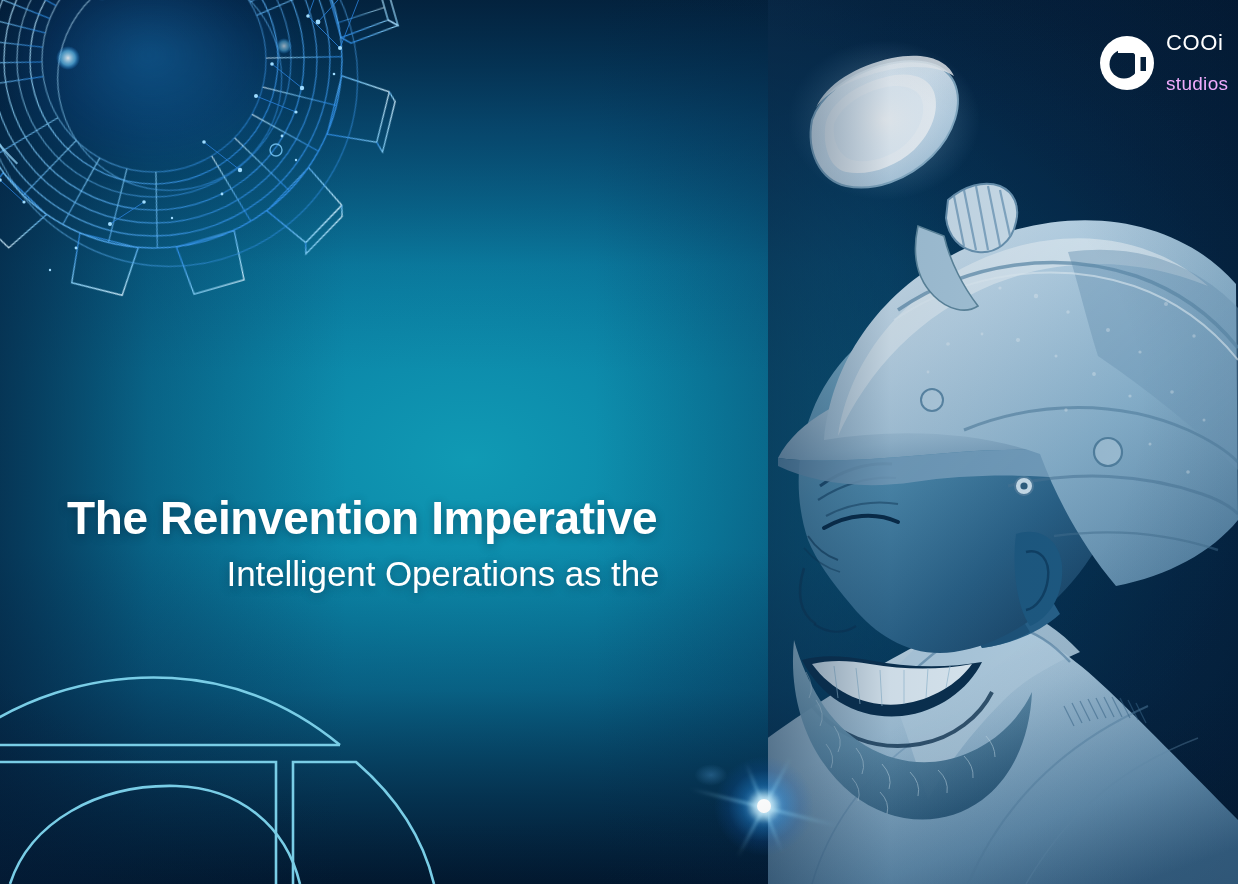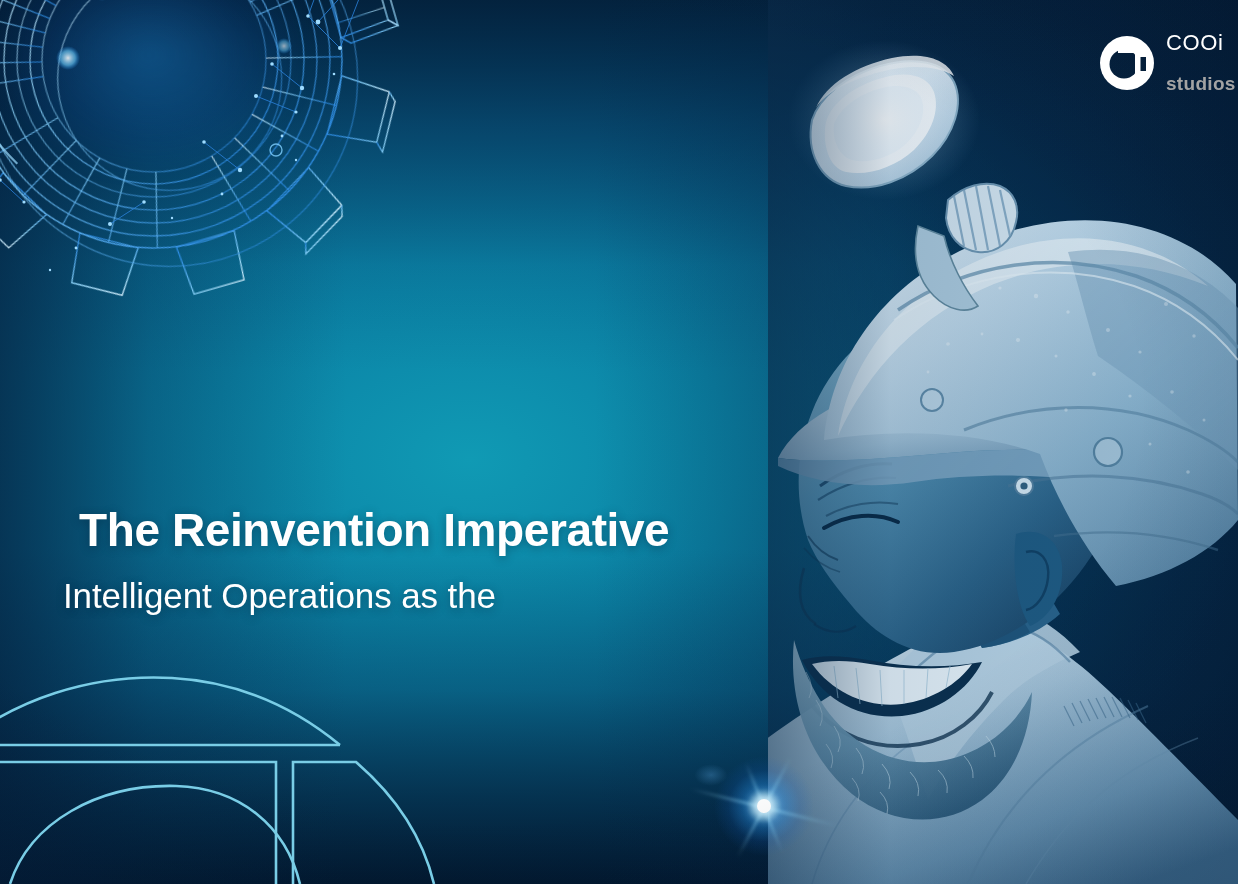--- a/index.html
+++ b/index.html
@@ -136,38 +136,38 @@
   }
 
   
   .textblock {
     position: absolute;
     left: 63px;
     top: 487px;
     width: 760px;
   }
   .headline {
-    margin: 16px;
+    margin: 4px;
     color: #ffffff;
     font-size: 46px;
     line-height: 54px;
     font-weight: bold;
     letter-spacing: -0.4px;
     text-shadow: 0 2px 10px rgba(2,25,48,0.40);
   }
   .subline {
     margin: 6px 0 0 0;
     color: #ffffff;
     font-size: 35px;
     line-height: 45px;
     font-weight: 400;
     letter-spacing: -0.1px;
     text-shadow: 0 2px 10px rgba(2,25,48,0.40);
   }
-  .subline span { display: block; }
+  .subline span { display: block; text-align: center; }
 
   
   .logo {
     position: absolute;
     left: 1099px;
     top: 32px;
     display: flex;
     align-items: center;
     gap: 11px;
   }
@@ -178,24 +178,24 @@
     justify-content: center;
     line-height: 1;
   }
   .logo-words .l1 {
     color: #ffffff;
     font-size: 22px;
     letter-spacing: 0.6px;
     font-weight: 400;
   }
   .logo-words .l2 {
-    color: #a3a3a3;
+    color: #f0abfc;
     font-size: 19px;
     letter-spacing: 0.3px;
-    font-weight: 700;
+    font-weight: 400;
     margin-top: 20px;
   }
 </style>
 </head>
 <body>
 
 <div id="slide">
 
   <div class="bg-base"></div>
   <div class="bg-topdark"></div>

